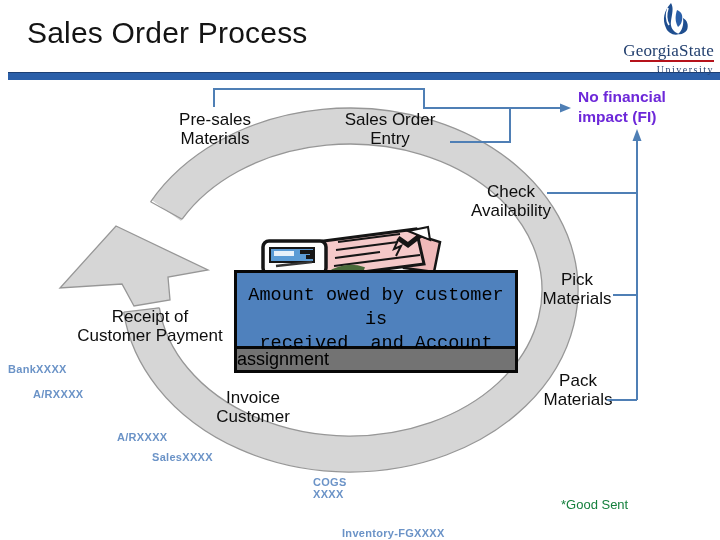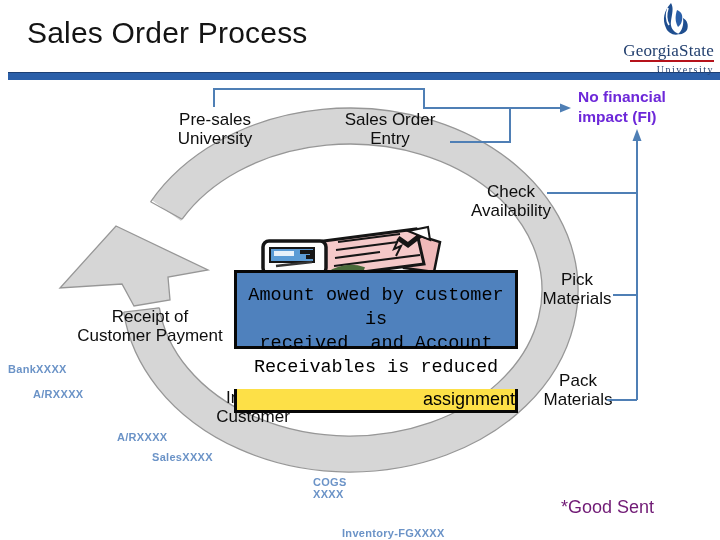--- a/index.html
+++ b/index.html
@@ -22,29 +22,29 @@
   #logo .univ{font-size:10px; line-height:14px; letter-spacing:1.5px;}
   
   .step{font-size:17px; line-height:19px; color:#0e0e0e; text-align:center;
     white-space:pre-line; z-index:3;}
   
   .ledger{display:flex; justify-content:flex-start; font-weight:bold;
     font-size:11px; color:#6b93c7; letter-spacing:0.3px; z-index:3;}
   
   #nofi{left:578px; top:87px; width:140px; font-weight:bold; font-size:15.5px;
     line-height:20px; color:#6d28d9; white-space:pre-line; z-index:3;}
-  #goodsent{left:561px; top:497px; font-size:18px; color:#701a75; z-index:3;}
+  #goodsent{left:561px; top:497px; font-size:13px; color:#15803d; z-index:3;}
   
   #obox{left:234px; top:270px; width:284px; height:79px; box-sizing:border-box;
     background:#4f81bd; border:3px solid #070707; z-index:4;
     font-size:18.5px; line-height:24px; color:#000; text-align:center;
     white-space:pre-wrap; padding-top:11px;font-family:Liberation Mono, monospace;}
   #obox-footer{left:234px; top:349px; width:284px; height:24px; box-sizing:border-box;
-    background:#fde047; border:3px solid #070707; border-top:none; z-index:4;
-    font-size:18px; line-height:20px; color:#000; text-align:right;margin-top:40px;}
+    background:#737373; border:3px solid #070707; border-top:none; z-index:4;
+    font-size:18px; line-height:20px; color:#000; text-align:left;}
   svg{position:absolute; left:0; top:0;}
   #bg-art{z-index:1;}
   #connectors{z-index:4; pointer-events:none;}
 </style>
 </head>
 <body>
 
 <div id="slide">
 
   <svg id="bg-art" width="720" height="540" viewBox="0 0 720 540">
@@ -96,21 +96,21 @@
       <path d="M23,8 C21,14 21,20 24,25 C27,23 29,18 28,13 C27,10 25,9 23,8 Z" fill="#2a5fa9"></path>
       <path d="M29,16 C33,18 35,23 33,28 C31,31 27,33 24,32 C28,29 30,23 29,16 Z" fill="#1f4e8f"></path>
       <path d="M14,6 C12,12 12,18 15,23" fill="none" stroke="#ffffff" stroke-width="1.6"></path>
     </svg>
     <div class="name">GeorgiaState</div>
     <div class="redline"></div>
     <div class="univ">University</div>
   </div>
 
   <div class="abs step" style="left:140px; top:110px; width:150px;">Pre-sales
-University</div>
+Materials</div>
   <div class="abs step" style="left:315px; top:110px; width:150px;">Sales Order
 Entry</div>
   <div class="abs step" style="left:436px; top:182px; width:150px;">Check
 Availability</div>
   <div class="abs step" style="left:517px; top:270px; width:120px;">Pick
 Materials</div>
   <div class="abs step" style="left:518px; top:371px; width:120px;">Pack
 Materials</div>
   <div class="abs step" style="left:178px; top:388px; width:150px;">Invoice
 Customer</div>

